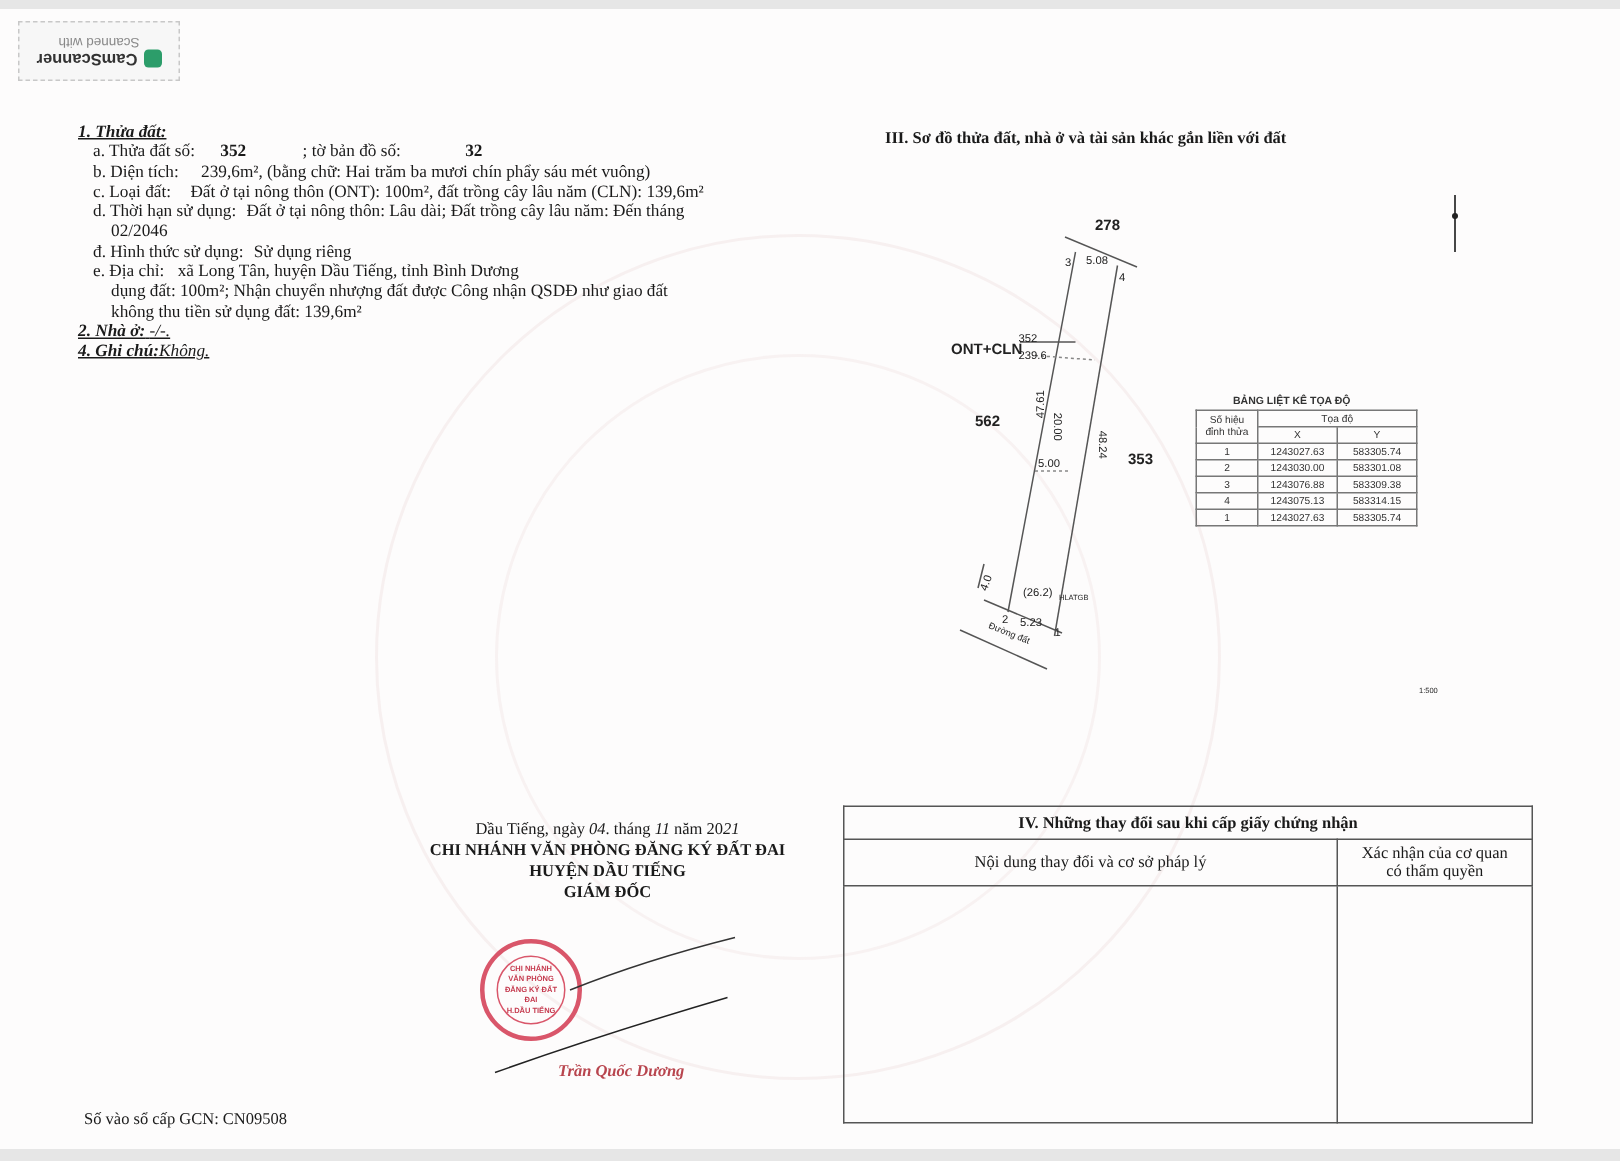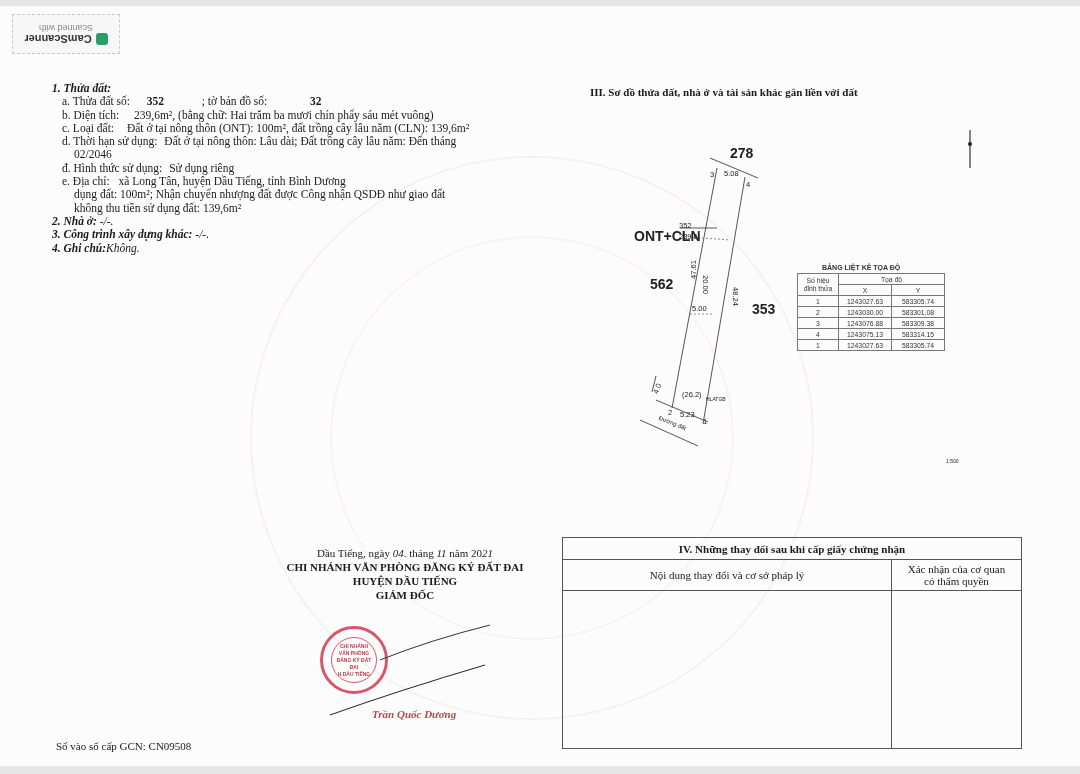--- a/index.html
+++ b/index.html
@@ -9,31 +9,31 @@
   .botbar{position:absolute;left:0;top:766px;width:1080px;height:8px;background:#e6e6e6;}
   .watermark{position:absolute;left:12px;top:14px;width:106px;height:38px;border:1px dashed #c8c8c8;background:#f7f7f7;transform:rotate(180deg);display:flex;flex-direction:column;align-items:center;justify-content:center;font-family:"Liberation Sans",sans-serif;font-size:11px;color:#333;}
   .wm-line1{display:flex;align-items:center;gap:4px;font-weight:bold;}
   .wm-logo{width:12px;height:12px;background:#2c9d6a;border-radius:3px;display:inline-block;}
   .wm-line2{font-size:9px;color:#888;}
   .seal-bg{position:absolute;left:250px;top:150px;width:560px;height:560px;border-radius:50%;border:2px solid rgba(220,190,190,0.18);}
   .seal-bg2{position:absolute;left:330px;top:230px;width:400px;height:400px;border-radius:50%;border:2px solid rgba(220,190,190,0.15);}
 
   .sec2{position:absolute;left:36px;top:82px;width:520px;font-size:11.5px;line-height:13.3px;}
   .h-sec{font-weight:bold;font-size:11.5px;}
-  .h-sub{font-weight:bold;font-style:italic;margin-left:16px;}
+  .h-sub{font-weight:bold;font-style:italic;margin-left:16px;text-decoration:underline;}
   .row{margin-left:26px;}
   .ind{margin-left:38px;}
   .b{font-weight:bold;}
   .sp{display:inline-block;}
 
   .sec3-title{position:absolute;left:590px;top:86px;font-weight:bold;font-size:11px;}
 
   .diagram{position:absolute;left:600px;top:120px;width:400px;height:340px;}
   .lbl{position:absolute;font-family:"Liberation Sans",sans-serif;font-size:7.5px;color:#222;}
-  .lbl-b{font-size:14px;font-weight:bold;}
+  .lbl-b{font-size:10px;font-weight:bold;}
 
   .coord-title{position:absolute;left:822px;top:264px;font-family:"Liberation Sans",sans-serif;font-size:7px;font-weight:bold;color:#333;}
   table.coords{position:absolute;left:797px;top:273px;border-collapse:collapse;font-family:"Liberation Sans",sans-serif;font-size:6.8px;color:#333;}
   table.coords td,table.coords th{border:1px solid #777;padding:0 3px;height:10px;text-align:center;font-weight:normal;}
 
   .sign{position:absolute;left:250px;top:546px;width:310px;text-align:center;font-size:11px;line-height:14px;}
   .sign .b{font-weight:bold;}
   .hand{font-style:italic;font-family:"Liberation Serif",serif;}
   .stamp{position:absolute;left:320px;top:626px;width:62px;height:62px;border-radius:50%;border:3px solid #d9566a;display:flex;align-items:center;justify-content:center;}
   .stamp-in{width:44px;height:44px;border-radius:50%;border:1.5px solid #d9566a;font-family:"Liberation Sans",sans-serif;font-size:5px;color:#c53a4e;text-align:center;line-height:7px;display:flex;flex-direction:column;justify-content:center;font-weight:bold;}
@@ -91,21 +91,20 @@
     <span>đ. Hình thức sử dụng:</span>
     <span style="margin-left:4px">Sử dụng riêng</span>
   </div>
   <div class="row">
     <span>e. Địa chỉ:</span>
     <span style="margin-left:6px">xã Long Tân, huyện Dầu Tiếng, tỉnh Bình Dương</span>
   </div>
   <div class="ind">dụng đất: 100m²; Nhận chuyển nhượng đất được Công nhận QSDĐ như giao đất</div>
   <div class="ind">không thu tiền sử dụng đất: 139,6m²</div>
   <div class="h-sub" style="margin-left:16px"><span>2. Nhà ở:</span> <span style="font-weight:normal">-/-.</span></div>
-  <div class="h-sub"><span>3. Công trình xây dựng khác:</span> <span style="font-weight:normal">-/-.</span></div>
   <div class="h-sub"><span>4. Ghi chú:</span><span style="font-weight:normal">Không.</span></div>
 </div>
 
 <div class="sec3-title">III. Sơ đồ thửa đất, nhà ở và tài sản khác gắn liền với đất</div>
 
 <div class="diagram">
   <svg width="400" height="340" style="position:absolute;left:0;top:0">
     <line x1="110" y1="38" x2="158" y2="58" stroke="#555" stroke-width="1"></line>
     <line x1="117" y1="48" x2="72" y2="288" stroke="#555" stroke-width="1"></line>
     <line x1="145" y1="57" x2="103" y2="304" stroke="#555" stroke-width="1"></line>

